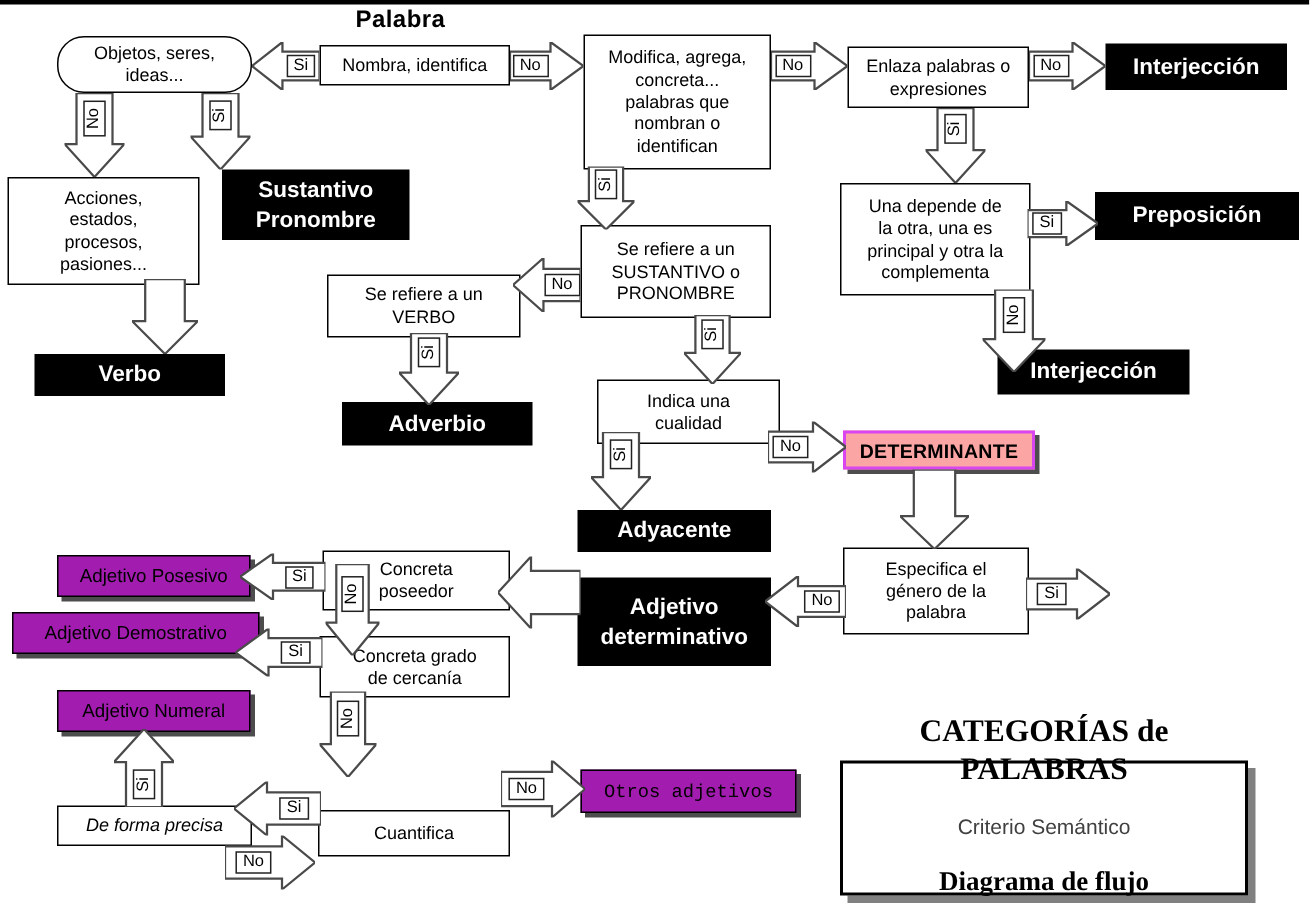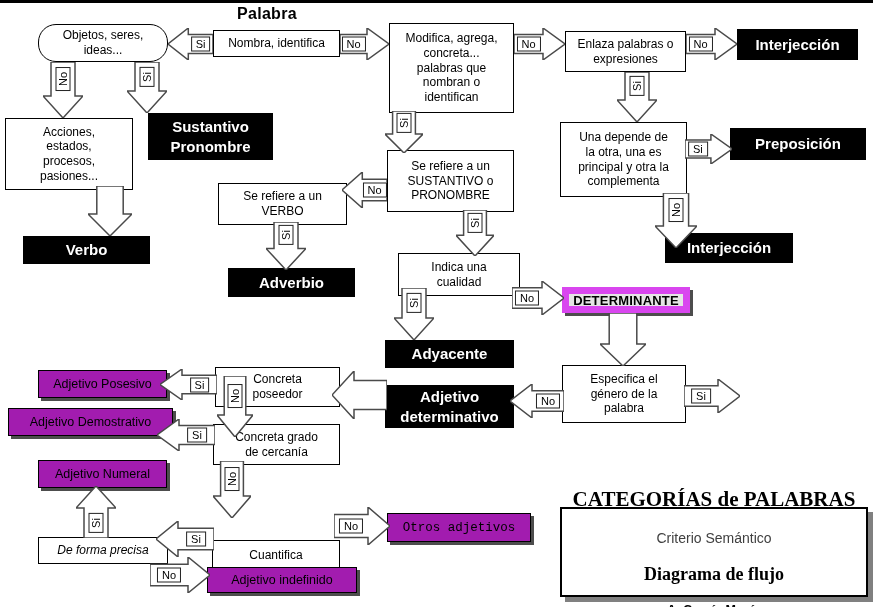--- a/index.html
+++ b/index.html
@@ -13,31 +13,31 @@
     font-size:16px; font-weight:bold; color:#000; letter-spacing:0.3px;
   }
   .node {
     position:absolute; box-sizing:border-box;
     display:flex; align-items:center; justify-content:center;
     text-align:center; white-space:pre-line; color:#000;
   }
   .node.process  { background:#fff; border:1px solid #000; font-size:12px; line-height:1.22; }
   .node.terminal { background:#000; color:#fff; font-weight:bold; font-size:15px; line-height:1.3; }
   .node.category { background:#a21caf; border:1px solid #000; font-size:12.5px; box-shadow:3px 3px 0 #4d4d4d; }
-  .node.keyterm  { background:#e5e5e5; border:7px solid #d946ef; font-size:13px; font-weight:bold; letter-spacing:0.2px; box-shadow:3px 3px 0 #4d4d4d; }
+  .node.keyterm  { background:#fca5a5; border:2px solid #d946ef; font-size:13px; font-weight:bold; letter-spacing:0.2px; box-shadow:3px 3px 0 #4d4d4d; }
   .arrow { position:absolute; }
   .arrow svg { display:block; }
   .arrow-label {
     position:absolute; background:#fff; border:1px solid #222;
     font-size:11px; line-height:13px; padding:0 4px; color:#000;
     transform:translate(-50%,-50%); white-space:nowrap;
   }
   .arrow-label.vert { transform:translate(-50%,-50%) rotate(-90deg); }
   .legend {
-    position:absolute; left:560px; top:507px; width:308px; height:90px;
+    position:absolute; left:560px; top:507px; width:272px; height:90px;
     background:#fff; border:2px solid #000; box-shadow:5px 5px 0 #808080;
     box-sizing:border-box; display:flex; flex-direction:column;
     align-items:center; justify-content:center; gap:18px; text-align:center;
   }
   .legend .l1 { font-family:"Liberation Serif", serif; font-weight:bold; font-size:21px; }
   .legend .l2 { font-size:14px; color:#404040; }
   .legend .l3 { font-family:"Liberation Serif", serif; font-weight:bold; font-size:18px; }
   .legend .l4 { font-size:12.5px; font-weight:bold; }
 </style>
 </head>
@@ -83,33 +83,32 @@
     <div class="node process" style="left: 218px; top: 183px; width: 129px; height: 42px;">Se refiere a un
 VERBO</div>
     <div class="node terminal" style="left: 228px; top: 268px; width: 127px; height: 29px;">Adverbio</div>
     <div class="node process" style="left: 398px; top: 253px; width: 122px; height: 43px;">Indica una
 cualidad</div>
     <div class="node terminal" style="left: 385px; top: 340px; width: 129px; height: 28px;">Adyacente</div>
     <div class="node keyterm" style="left: 562px; top: 287px; width: 128px; height: 26px;">DETERMINANTE</div>
     <div class="node process" style="left: 562px; top: 365px; width: 124px; height: 58px;">Especifica el
 género de la
 palabra</div>
-    <div class="node terminal" style="left: 385px; top: 385px; width: 129px; height: 43px;">Adjetivo
+    <div class="node terminal" style="left: 385px; top: 385px; width: 129px; height: 59px;">Adjetivo
 determinativo</div>
     <div class="node process" style="left: 215px; top: 367px; width: 125px; height: 40px;">Concreta
 poseedor</div>
     <div class="node category" style="left: 38px; top: 370px; width: 129px; height: 28px;">Adjetivo Posesivo</div>
     <div class="node process" style="left: 213px; top: 424px; width: 127px; height: 41px;">Concreta grado
 de cercanía</div>
     <div class="node category" style="left: 8px; top: 408px; width: 165px; height: 28px;">Adjetivo Demostrativo</div>
     <div class="node process" style="left: 212px; top: 512px; width: 128px; height: 31px; margin-top: 28px;">Cuantifica</div>
     <div class="node category" style="left: 387px; top: 513px; width: 144px; height: 29px; font-family: Liberation Mono, monospace;">Otros adjetivos</div>
     <div class="node process" style="left: 38px; top: 537px; width: 130px; height: 27px; font-style: italic;">De forma precisa</div>
     <div class="node category" style="left: 38px; top: 460px; width: 129px; height: 28px;">Adjetivo Numeral</div>
-    <div class="node category" style="left: 207px; top: 567px; width: 150px; height: 26px;">Adjetivo indefinido</div>
     <div class="arrow" style="left: 168px; top: 28px; width: 45px; height: 32px;">
       <svg width="45" height="32" viewBox="0 0 45 32">
         <polygon points="45,6.4 20.3,6.4 20.3,0 0,16 20.3,32 20.3,25.6 45,25.6" fill="#ffffff" stroke="#4a4a4a" stroke-width="1.5"></polygon>
       </svg>
       <div class="arrow-label" style="left: 32.625px; top: 16px;">Si</div>
     </div>
     <div class="arrow" style="left: 340px; top: 28px; width: 49px; height: 32px;">
       <svg width="49" height="32" viewBox="0 0 49 32">
         <polygon points="0,6.4 27,6.4 27,0 49,16 27,32 27,25.6 0,25.6" fill="#ffffff" stroke="#4a4a4a" stroke-width="1.5"></polygon>
       </svg>

